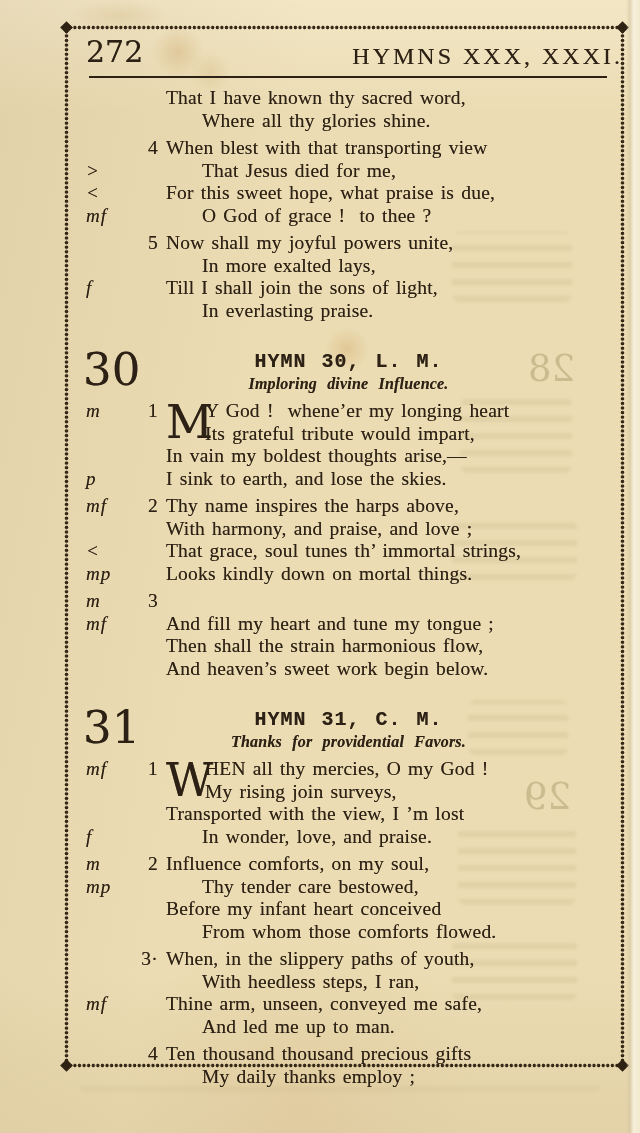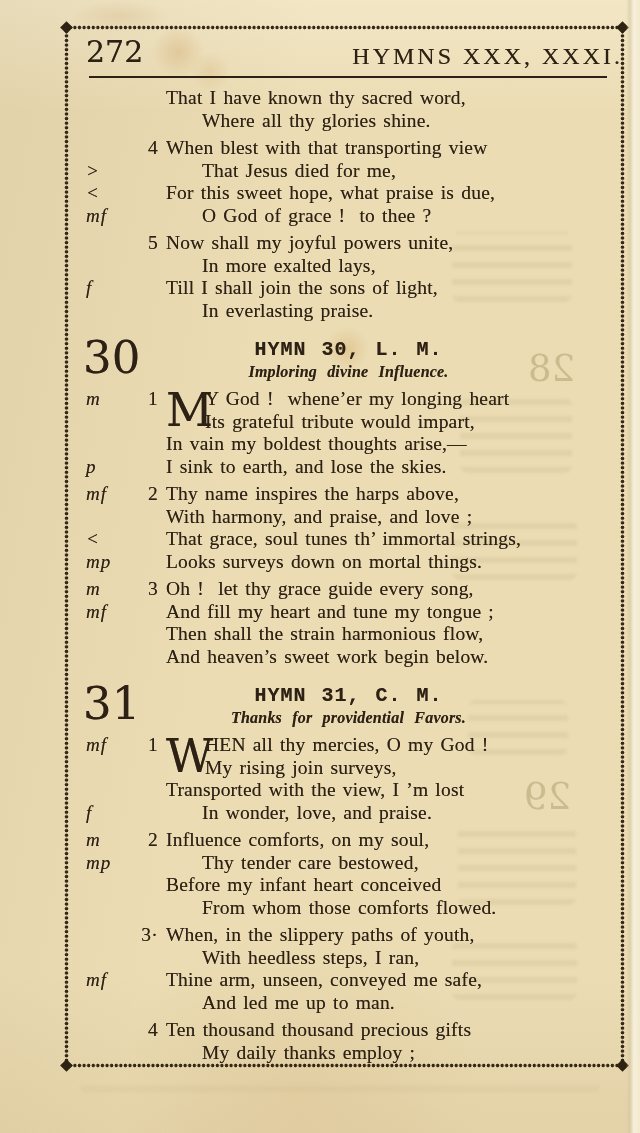--- a/index.html
+++ b/index.html
@@ -73,21 +73,21 @@
   .row{display:flex;line-height:22.5px;}
   .dyn{flex:none;width:46px;font-style:italic;font-size:19px;letter-spacing:1px;}
   .num{flex:none;width:26px;margin-right:8px;text-align:right;}
   .txt{flex:none;white-space:pre;}
   .ind .txt{padding-left:36px;}
   .dcp .txt{padding-left:39px;}
   .dc{
     position:absolute;left:80px;top:0;
     font-size:46px;line-height:44px;font-family:"DejaVu Serif",serif;
   }
-  .h-block{position:relative;margin-top:12px;margin-bottom:2px;height:52px;padding-top:4px;box-sizing:border-box;}
+  .h-block{position:relative;margin-top:24px;margin-bottom:2px;height:52px;padding-top:4px;box-sizing:border-box;}
   .bignum{
     position:absolute;left:-3px;top:0px;
     font-family:"DejaVu Serif",serif;font-size:45px;line-height:48px;
   }
   .h-title{text-align:center;font-weight:bold;font-size:20px;line-height:24px;letter-spacing:1px;font-family:Liberation Mono, monospace;}
   .h-sub{text-align:center;font-weight:bold;font-style:italic;font-size:16px;line-height:20px;word-spacing:6px;}
 </style>
 </head>
 <body>
 
@@ -228,29 +228,28 @@
             <span class="txt">With harmony, and praise, and love ;</span>
           </div>
           <div class="row">
             <span class="dyn">&lt;</span>
             <span class="num"></span>
             <span class="txt">That grace, soul tunes th’ immortal strings,</span>
           </div>
           <div class="row">
             <span class="dyn">mp</span>
             <span class="num"></span>
-            <span class="txt">Looks surveys down on mortal things.</span>
+            <span class="txt">Looks kindly down on mortal things.</span>
           </div>
         </div>
 
         <div class="stanza">
           <div class="row">
             <span class="dyn">m</span>
             <span class="num">3</span>
-            <span class="txt">Oh !  let thy grace guide every song,</span>
           </div>
           <div class="row">
             <span class="dyn">mf</span>
             <span class="num"></span>
             <span class="txt">And fill my heart and tune my tongue ;</span>
           </div>
           <div class="row">
             <span class="dyn"></span>
             <span class="num"></span>
             <span class="txt">Then shall the strain harmonious flow,</span>

